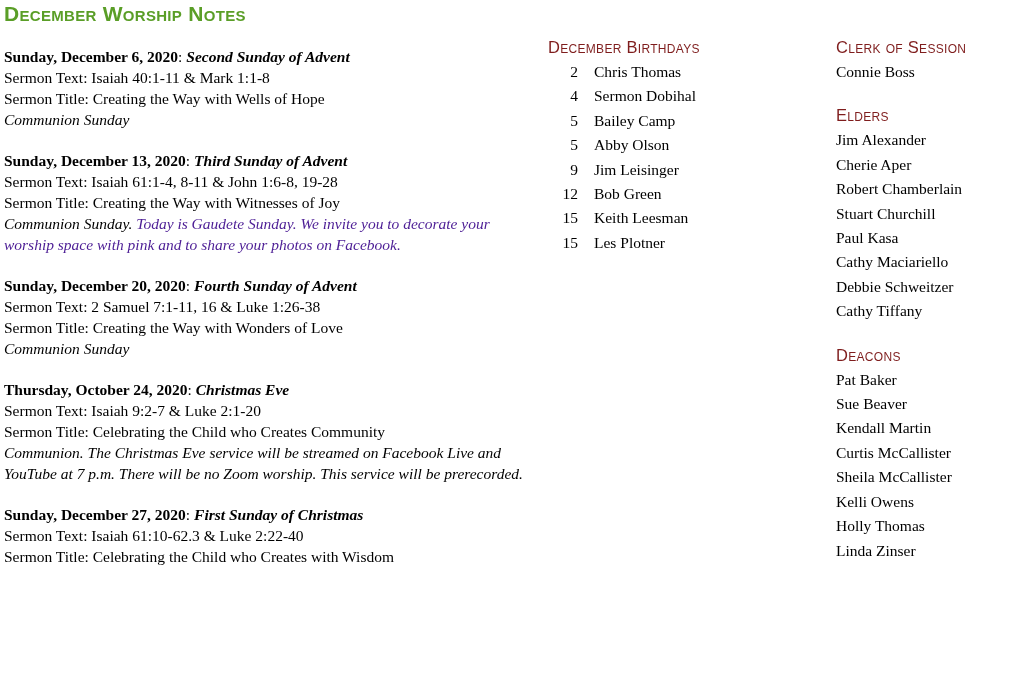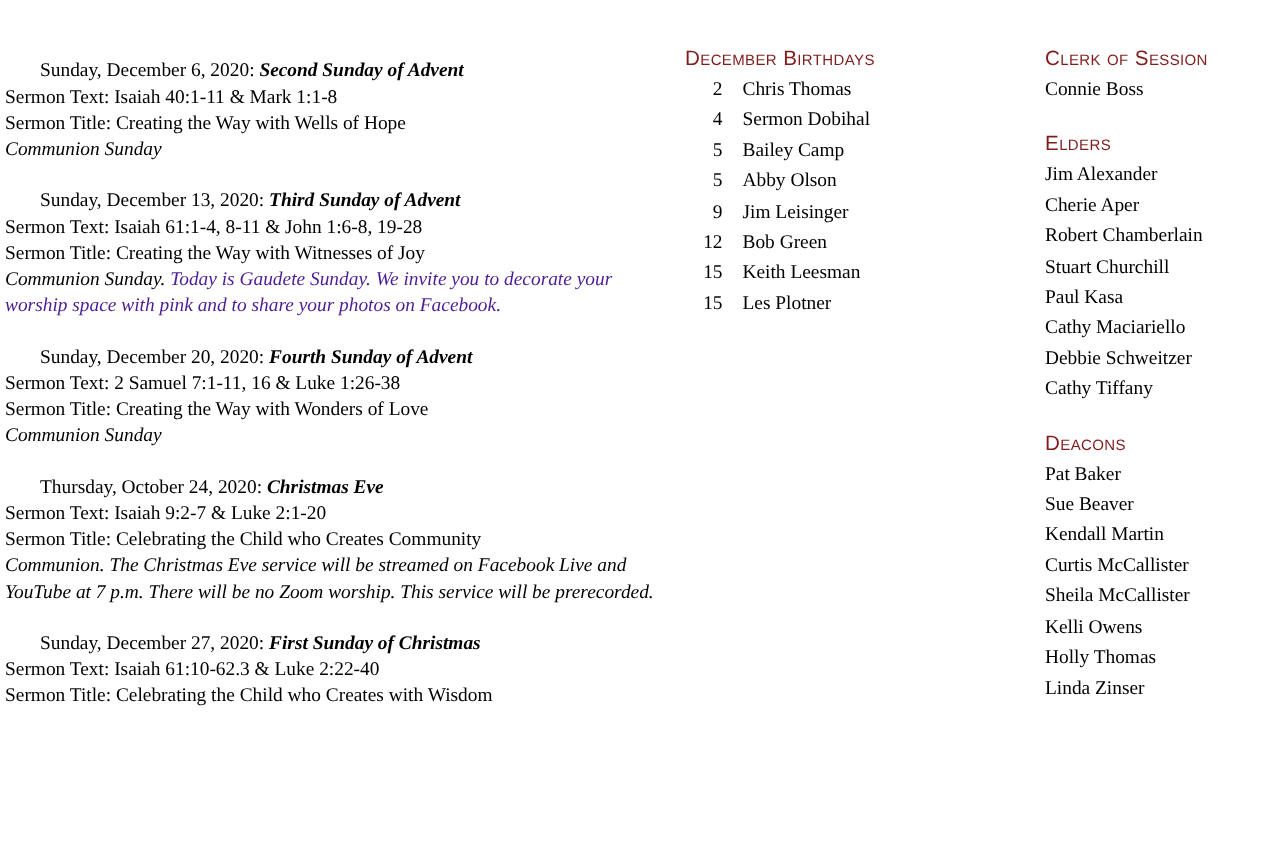--- a/index.html
+++ b/index.html
@@ -52,22 +52,21 @@
     width: 530px;
   }
   .service {
     margin-bottom: 21px;
   }
   .svc-date {
     font-size: 15.5px;
     line-height: 20px;
   }
   .svc-date .d {
-    font-weight: normal;
-    margin-left: 28px;
+    font-weight: bold;
   }
   .svc-date .occasion {
     font-style: italic;
     font-weight: bold;
   }
   .svc-line {
     font-size: 15.5px;
     line-height: 21px;
   }
   .svc-note {
@@ -116,20 +115,21 @@
     line-height: 24.4px;
   }
   .rc-block.elders { margin-top: 22px; }
   .rc-block.deacons { margin-top: 22px; }
 </style>
 </head>
 <body>
 
 <div class="page">
 
+  <div class="main-title">December Worship Notes</div>
 
   <div class="services">
 
     <div class="service">
       <div class="svc-date"><span class="d">Sunday, December 6, 2020</span><span>: </span><span class="occasion">Second Sunday of Advent</span></div>
       <div class="svc-line">Sermon Text: Isaiah 40:1-11 &amp; Mark 1:1-8</div>
       <div class="svc-line">Sermon Title: Creating the Way with Wells of Hope</div>
       <div class="svc-note"><span>Communion Sunday</span> <span class="pink"></span></div>
     </div>
 

